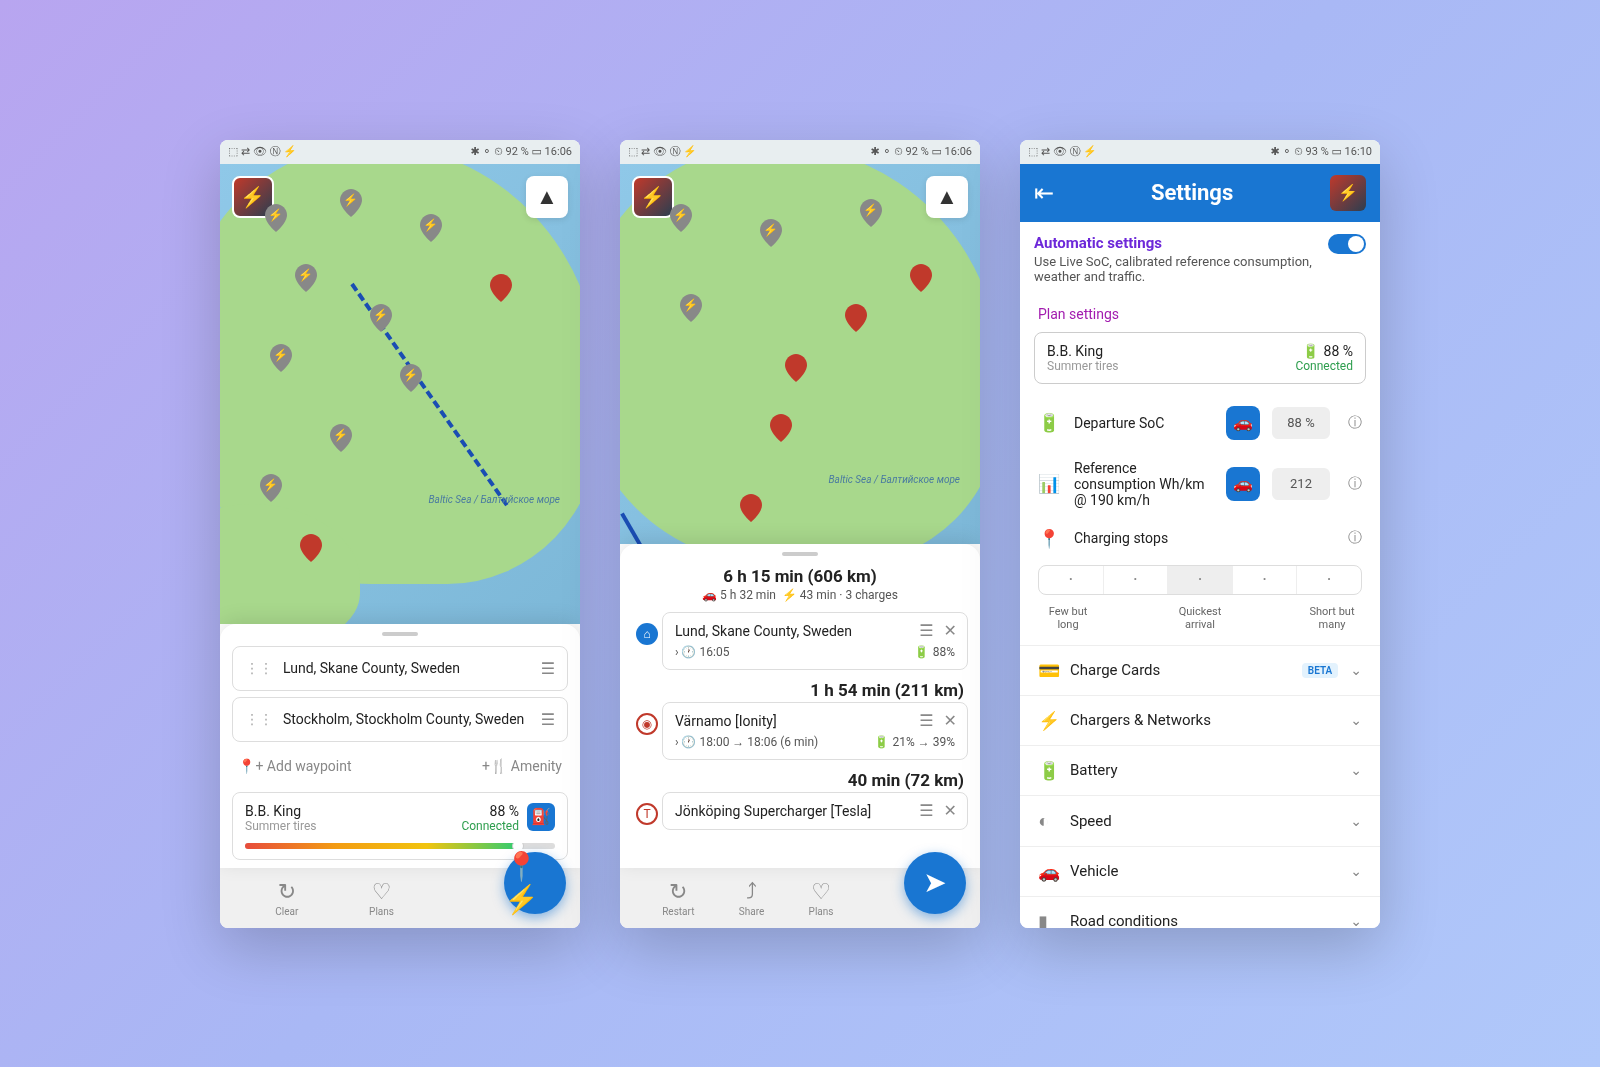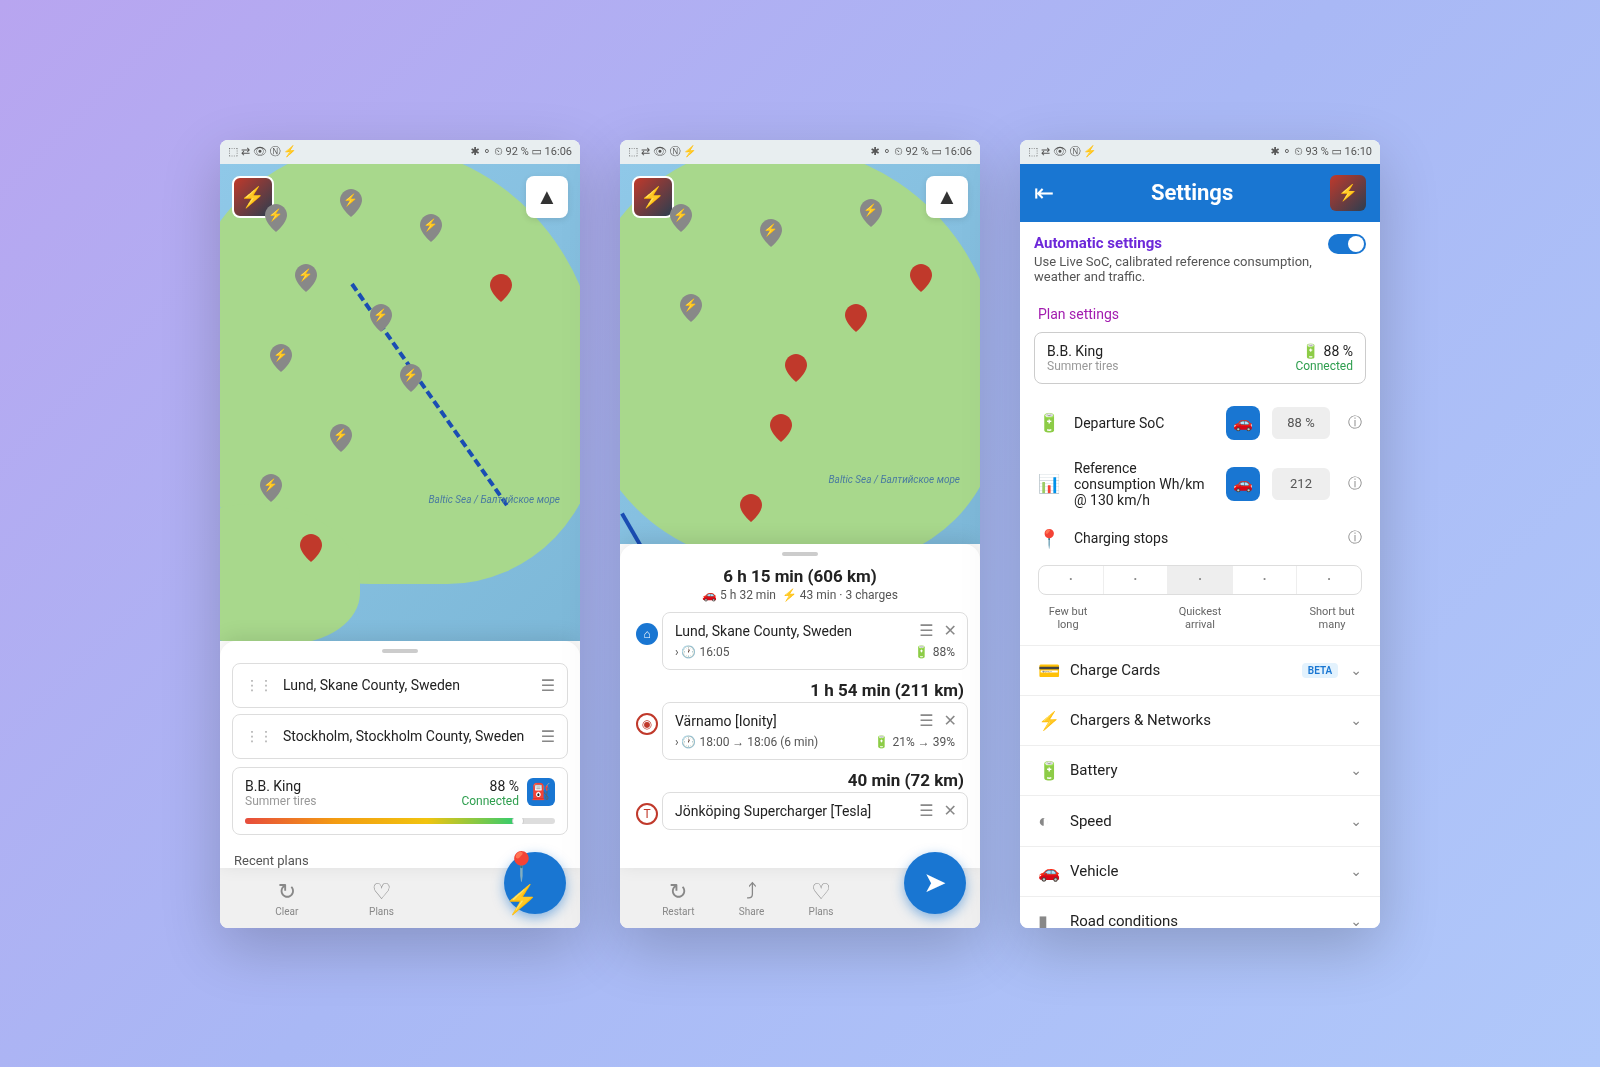--- a/index.html
+++ b/index.html
@@ -147,40 +147,43 @@
     <div class="input-card">
       <span class="grip">⋮⋮</span>
       <span class="input-text">Lund, Skane County, Sweden</span>
       <span class="tune-icn">☰</span>
     </div>
     <div class="input-card">
       <span class="grip">⋮⋮</span>
       <span class="input-text">Stockholm, Stockholm County, Sweden</span>
       <span class="tune-icn">☰</span>
     </div>
+    <div class="waypoint-row">
+      <span>📍+ <span>Add waypoint</span></span>
+      <span>+🍴 <span>Amenity</span></span>
+    </div>
     <div class="vehicle-card">
       <div class="vc-top">
         <div>
           <div class="vc-name">B.B. King</div>
           <div class="vc-tires">Summer tires</div>
         </div>
         <div style="display:flex;align-items:flex-start">
           <div>
             <div class="vc-pct">88 %</div>
             <div class="vc-conn">Connected</div>
           </div>
           <div class="vc-icon">⛽</div>
         </div>
       </div>
       <div class="battery-bar">
         <div class="battery-fill"></div>
         <div class="battery-thumb"></div>
       </div>
     </div>
-    <div class="recent-plans">Recent plans</div>
   </div>
   <div class="bottom-nav">
     <div class="nav-item">
         <span class="nav-icn">↻</span>
         <span>Clear</span>
       </div>
     <div class="nav-item">
         <span class="nav-icn">♡</span>
         <span>Plans</span>
       </div>
@@ -326,21 +329,21 @@
     </div>
     <div class="setting-row">
       <span class="setting-icon">🔋</span>
       <span class="setting-label">Departure SoC</span>
       <span class="setting-btn">🚗</span>
       <span class="setting-value">88 %</span>
       <span class="info-icn">ⓘ</span>
     </div>
     <div class="setting-row">
       <span class="setting-icon">📊</span>
-      <span class="setting-label">Reference consumption Wh/km @ 130 km/h</span>
+      <span class="setting-label">Reference consumption Wh/km @ 190 km/h</span>
       <span class="setting-btn">🚗</span>
       <span class="setting-value">212</span>
       <span class="info-icn">ⓘ</span>
     </div>
     <div class="setting-row">
       <span class="setting-icon gray">📍</span>
       <span class="setting-label">Charging stops</span>
       <span class="info-icn">ⓘ</span>
     </div>
     <div class="slider-track">

